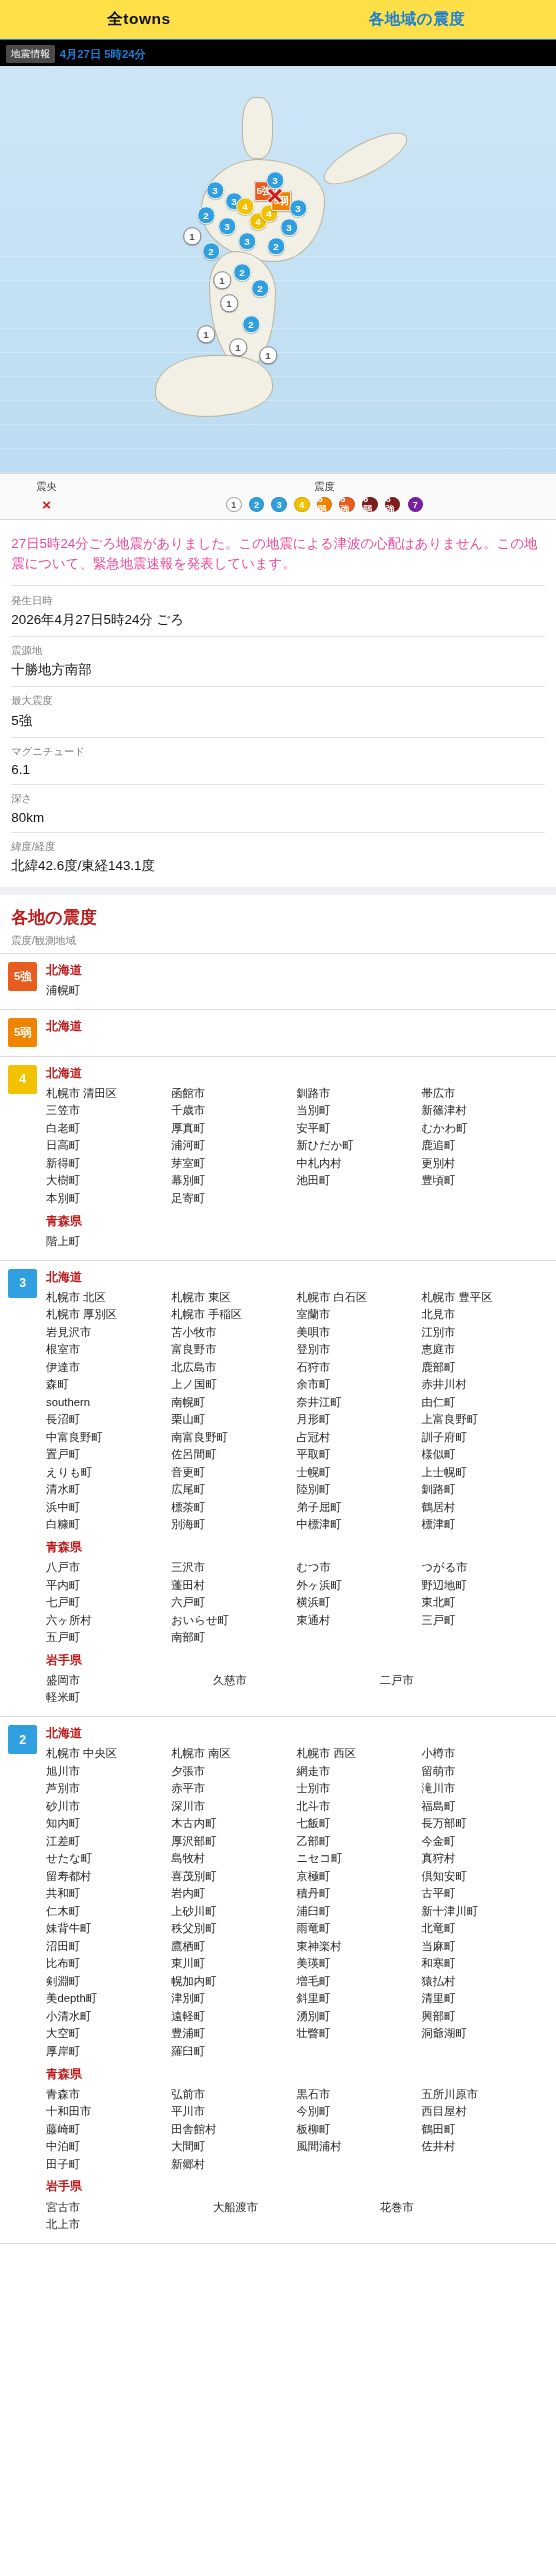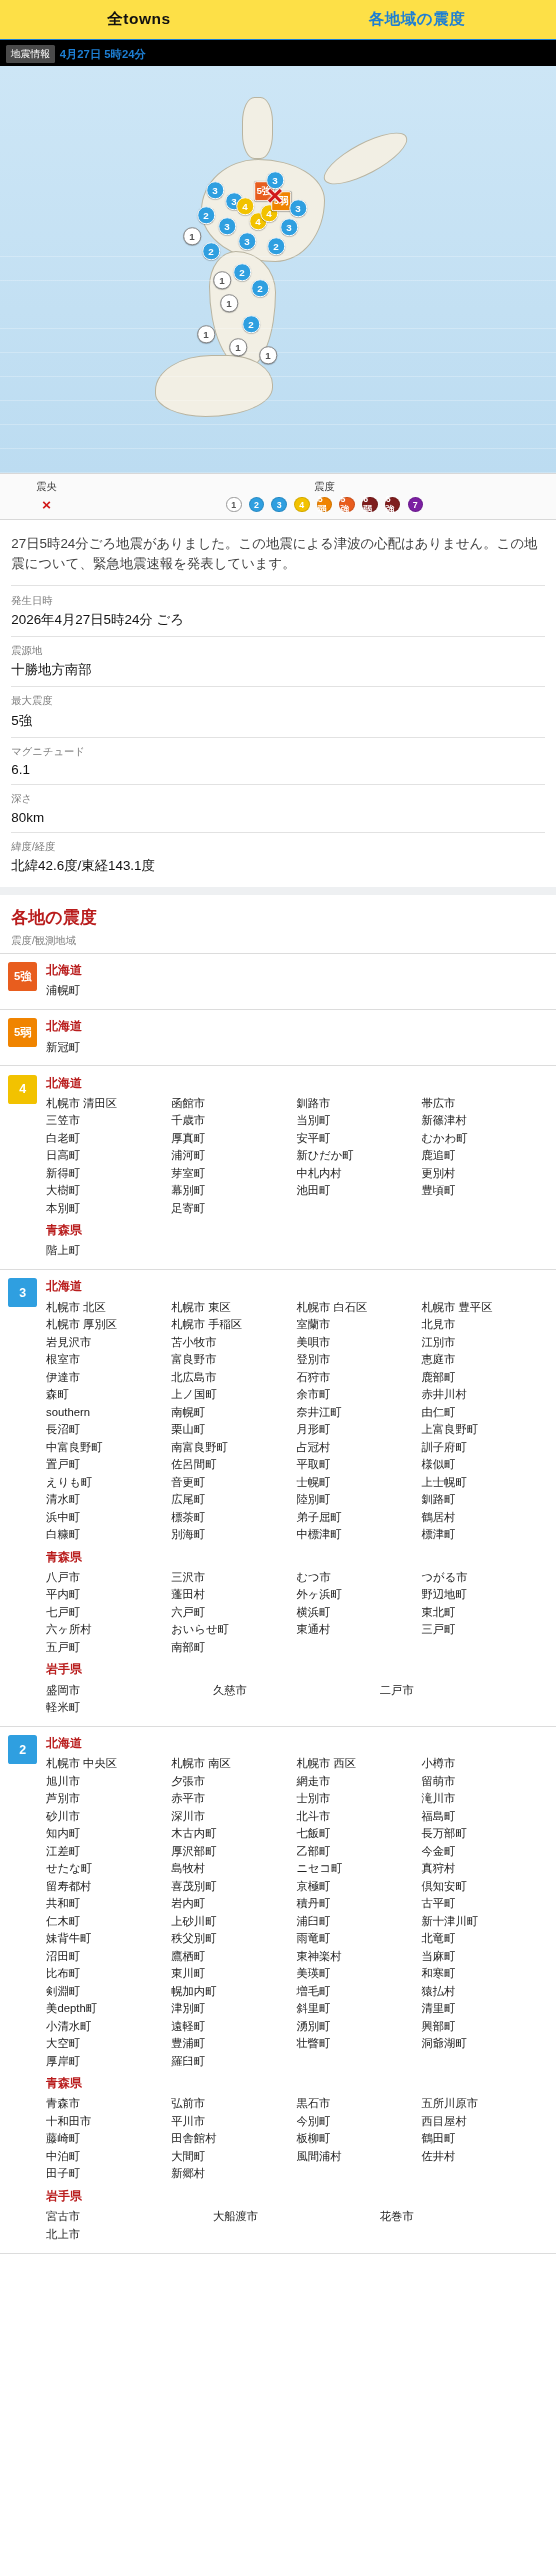--- a/index.html
+++ b/index.html
@@ -121,21 +121,21 @@
     font-size: 8.8px; font-weight: bold; color: #ffffff;
     border: 0.5px solid rgba(0,0,0,.12);
   }
   .dot.d1 { background:#ffffff; color:#555; border:0.5px solid #999; }
 
   
   .summary {
     padding: 13.4px 11.3px 11.3px 11.3px;
     font-size: 13.4px;
     line-height: 1.5;
-    color: #404040;
+    color: #ec4899;
   }
 
   
   .detail {
     padding: 0 11.3px 5.2px 11.3px;
   }
   .detail-row {
     border-top: 0.5px solid #e2e2e2;
     padding: 7.2px 0 7.2px 0;
   }
@@ -305,23 +305,20 @@
           <div class="city">浦幌町</div>
         </div>
       </div>
     </div>
     <div class="int-block">
       <div class="int-badge-cell">
         <div class="int-badge small-txt" style="background: rgb(240, 132, 0);">5弱</div>
       </div>
       <div class="int-body">
         <div class="pref-name">北海道</div>
-        <div class="city-list wide">
-          <div class="city">新冠町</div>
-        </div>
       </div>
     </div>
     <div class="int-block">
       <div class="int-badge-cell">
         <div class="int-badge" style="background: rgb(242, 194, 0);">4</div>
       </div>
       <div class="int-body">
         <div class="pref-name">北海道</div>
         <div class="city-list">
           <div class="city">札幌市 清田区</div>

